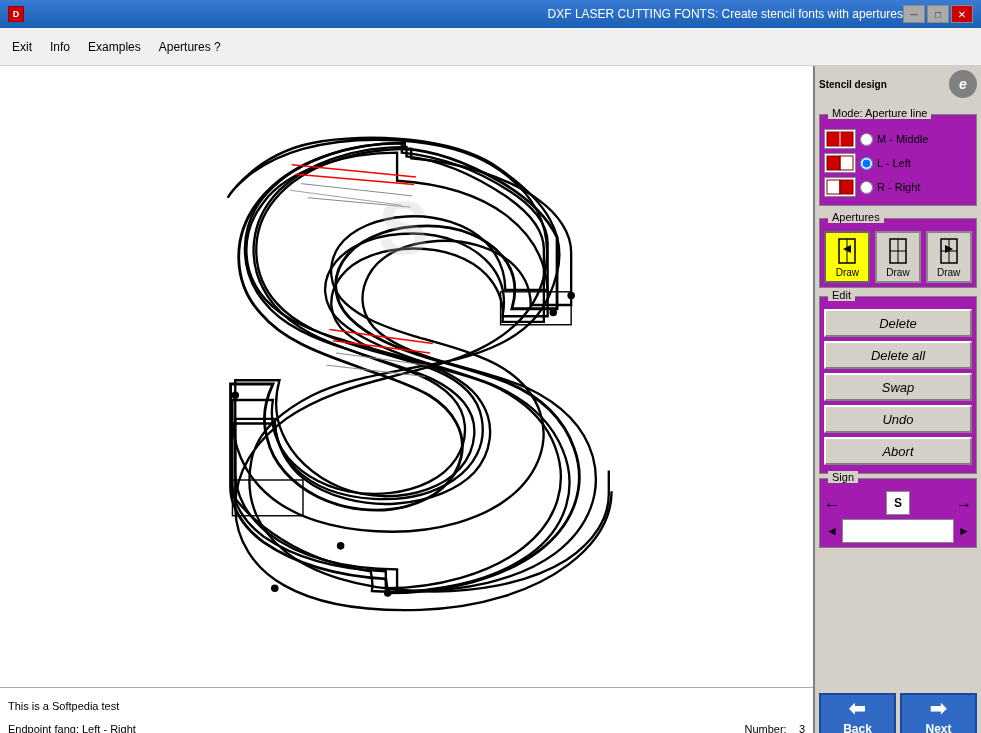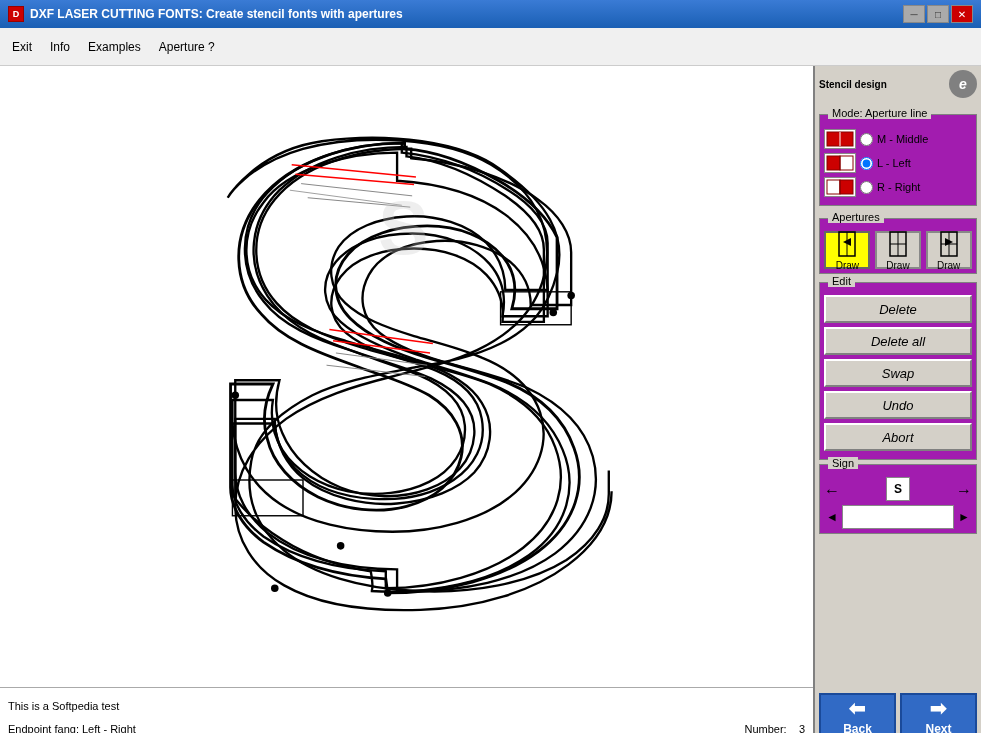--- a/index.html
+++ b/index.html
@@ -15,23 +15,23 @@
       background: linear-gradient(to bottom, #3a7bd5, #1a5fb4);
       height: 28px;
       display: flex;
       align-items: center;
       justify-content: space-between;
       padding: 0 8px;
       color: white;
     }
     .title-bar-text {
       flex: 1;
-      text-align: left;
+      text-align: right;
       font-size: 12px;
-      font-weight: bold;
+      font-weight: normal;
     }
     .title-bar-left {
       display: flex;
       align-items: center;
     }
     .app-icon {
       width: 16px;
       height: 16px;
       background: #c00;
       border: 1px solid #900;
@@ -190,21 +190,21 @@
       margin-top: 8px;
     }
     .aperture-buttons {
       display: flex;
       gap: 4px;
       justify-content: space-around;
       margin-top: 8px;
     }
     .aperture-btn {
       width: 46px;
-      height: 38px;
+      height: 52px;
       border: 2px solid #888;
       background: #d4d0c8;
       cursor: pointer;
       display: flex;
       flex-direction: column;
       align-items: center;
       justify-content: center;
       gap: 2px;
       font-size: 10px;
     }
@@ -318,21 +318,21 @@
     <button class="title-btn">─</button>
     <button class="title-btn">□</button>
     <button class="title-btn close-btn">✕</button>
   </div>
 </div>
 
 <div class="menu-bar">
   <span class="menu-item">Exit</span>
   <span class="menu-item">Info</span>
   <span class="menu-item">Examples</span>
-  <span class="menu-item">Aperture ?</span>
+  <span class="menu-item">Apertures ?</span>
 </div>
 
 <div class="main-content">
 
   <div class="canvas-area">
     <div class="canvas-container">
       
       <svg class="letter-s" viewBox="0 0 800 660">
 
         <g fill="none" stroke="black" stroke-width="2">

